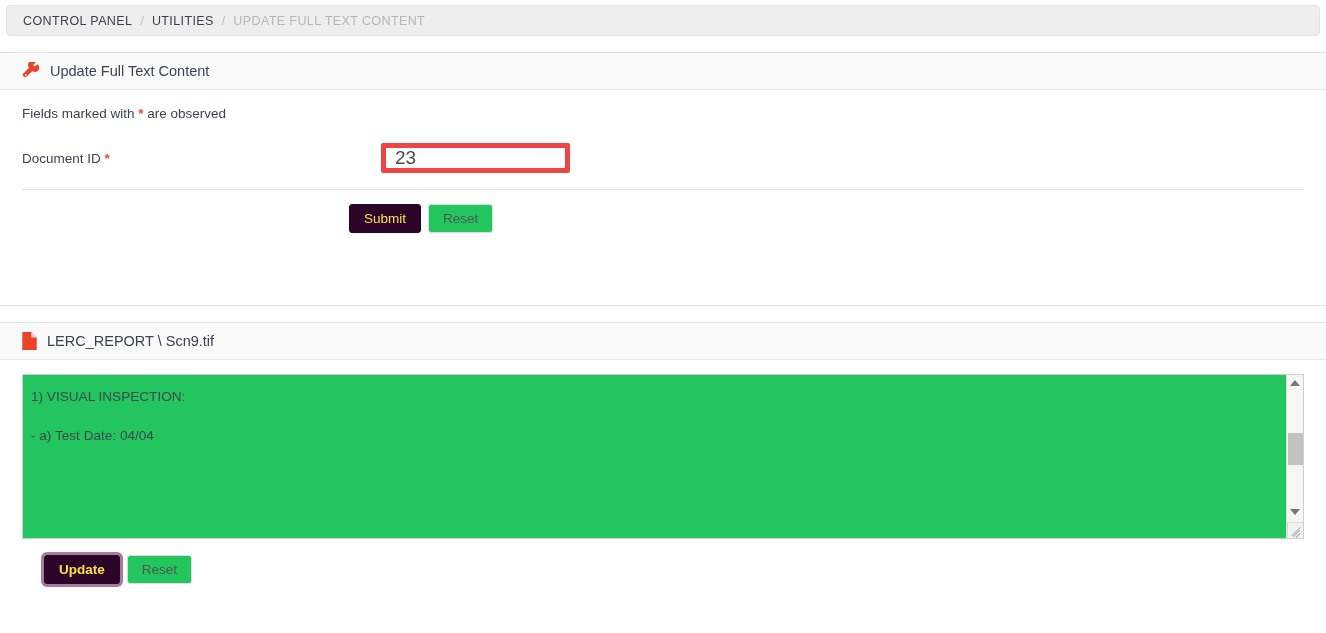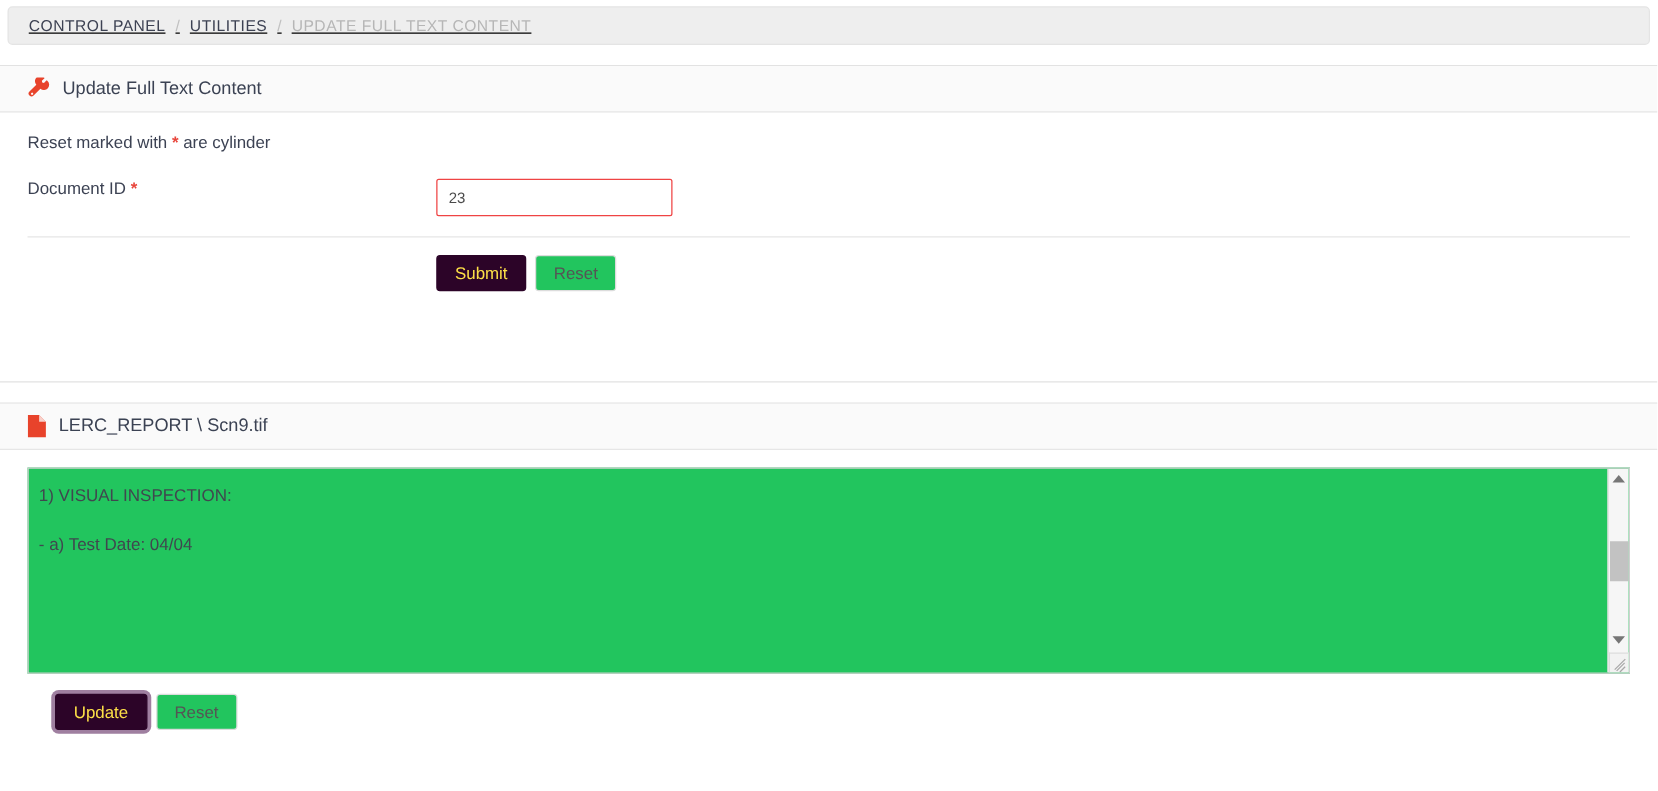--- a/index.html
+++ b/index.html
@@ -16,21 +16,20 @@
   .breadcrumb-bar {
     position: absolute;
     left: 6px; top: 5px;
     width: 1314px; height: 31px;
     background: #eeeeee;
     border: 1px solid #e4e4e4;
     border-radius: 4px;
     display: flex;
     align-items: center;
     padding-left: 16px;
-    text-decoration: underline;
   }
   .crumb {
     font-size: 12.5px;
     letter-spacing: .4px;
     color: #3c4152;
     text-transform: uppercase;
   }
   .crumb.link { cursor: pointer; }
   .crumb.current { color: #b6b6b6; }
   .crumb-sep {
@@ -74,36 +73,38 @@
   .form-area { padding: 16px 22px 0 22px; }
   .mandatory-note {
     font-size: 13.5px;
     color: #3c4253;
     margin: 0 0 22px 0;
   }
   .req { color: #e8443a; font-weight: bold; }
 
   .form-row {
     display: flex;
+    align-items: center;
     margin-bottom: 12px;
     height: 30px;
+    gap: 32px;
   }
   .form-label {
     width: 327px;
     font-size: 13.5px;
     color: #3c4253;
   }
   .form-input {
     width: 189px;
     height: 30px;
-    border: 1px solid #ef4444;
+    border: 5px solid #ef4444;
     border-radius: 2px;
     padding: 0 9px;
     font-family: "Liberation Sans", sans-serif;
-    font-size: 12px;
+    font-size: 19px;
     color: #4a4a4a;
     background: #fff;
     outline: none;
   }
   .divider {
     margin: 16px 0 0 0;
     height: 1px;
     background: #e6e6e6;
     width: 1282px;
   }
@@ -129,20 +130,21 @@
   }
   .btn-default {
     background: #22c55e;
     color: #555555;
     border: 1px solid #dcdcdc;
     margin-left: 7px;
   }
   .btn-focus {
     box-shadow: 0 0 0 3px #9f7fa0;
     border-color: #2c0428;
+    font-weight: bold;
   }
 
   
   .doc-area { padding: 14px 22px 0 22px; }
   .textarea-wrap {
     position: relative;
     width: 1282px;
     height: 165px;
     border: 1px solid #cfcfcf;
     background: #22c55e;
@@ -230,21 +232,21 @@
     <div class="panel-head">
       <span>
         <svg class="icon-wrench" viewBox="0 0 24 24" xmlns="http://www.w3.org/2000/svg">
           <path fill="#e8432b" d="M21.1 3.4a.6.6 0 0 0-.95-.2l-2.6 2.6-1.9-.35-.35-1.9 2.6-2.6a.6.6 0 0 0-.2-.95A5.6 5.6 0 0 0 9.4 7.6L2.1 14.9a3.1 3.1 0 0 0 4.4 4.4l7.3-7.3a5.6 5.6 0 0 0 7.3-8.6zM4.3 18.3a1.15 1.15 0 1 1 1.6-1.6 1.15 1.15 0 0 1-1.6 1.6z"></path>
         </svg>
       </span>
       <span class="panel-title">Update Full Text Content</span>
     </div>
 
     <div class="panel-body form-area">
-      <p class="mandatory-note"><span>Reset marked with </span><span class="req">*</span><span> are cylinder</span></p>
+      <p class="mandatory-note"><span>Fields marked with </span><span class="req">*</span><span> are observed</span></p>
 
       <div class="form-row">
         <label class="form-label"><span>Document ID</span> <span class="req">*</span></label>
         <input class="form-input" type="text" value="23" style="">
       </div>
 
 
       <div class="divider"></div>
 
       <div class="btn-row">

